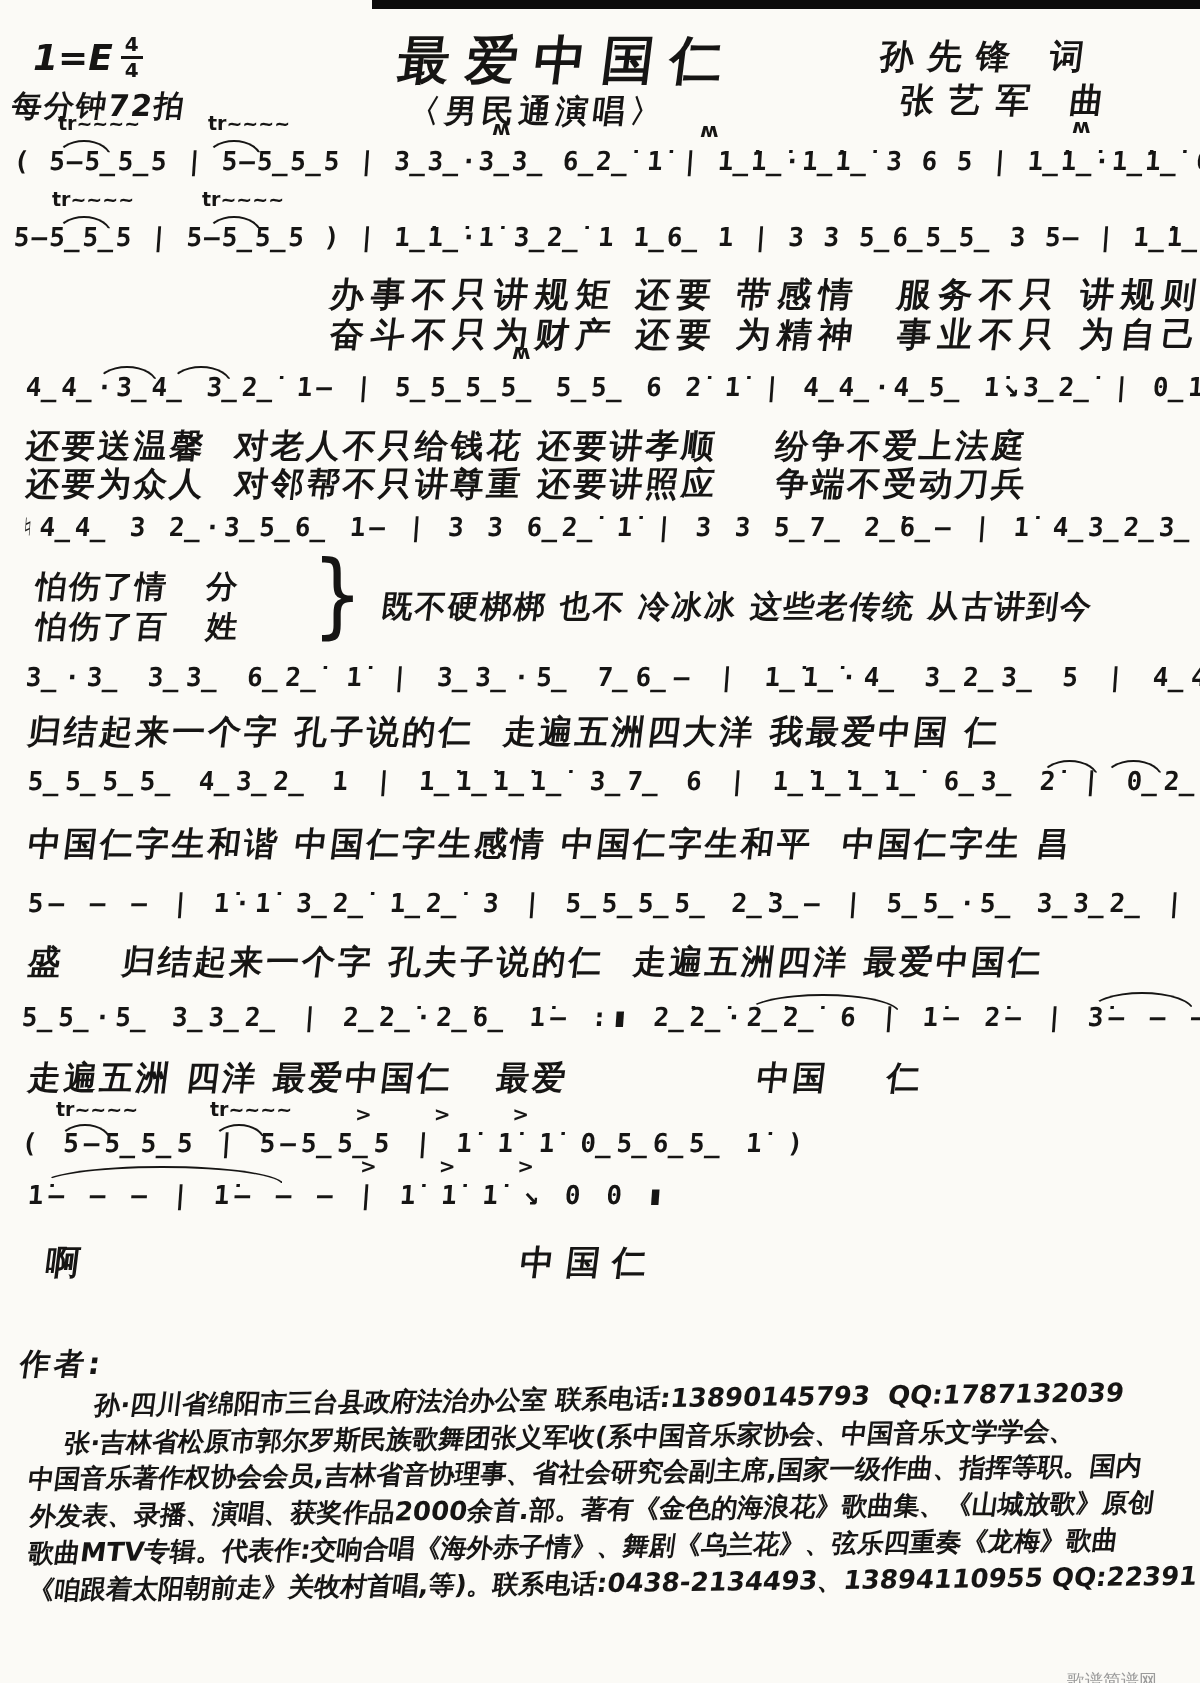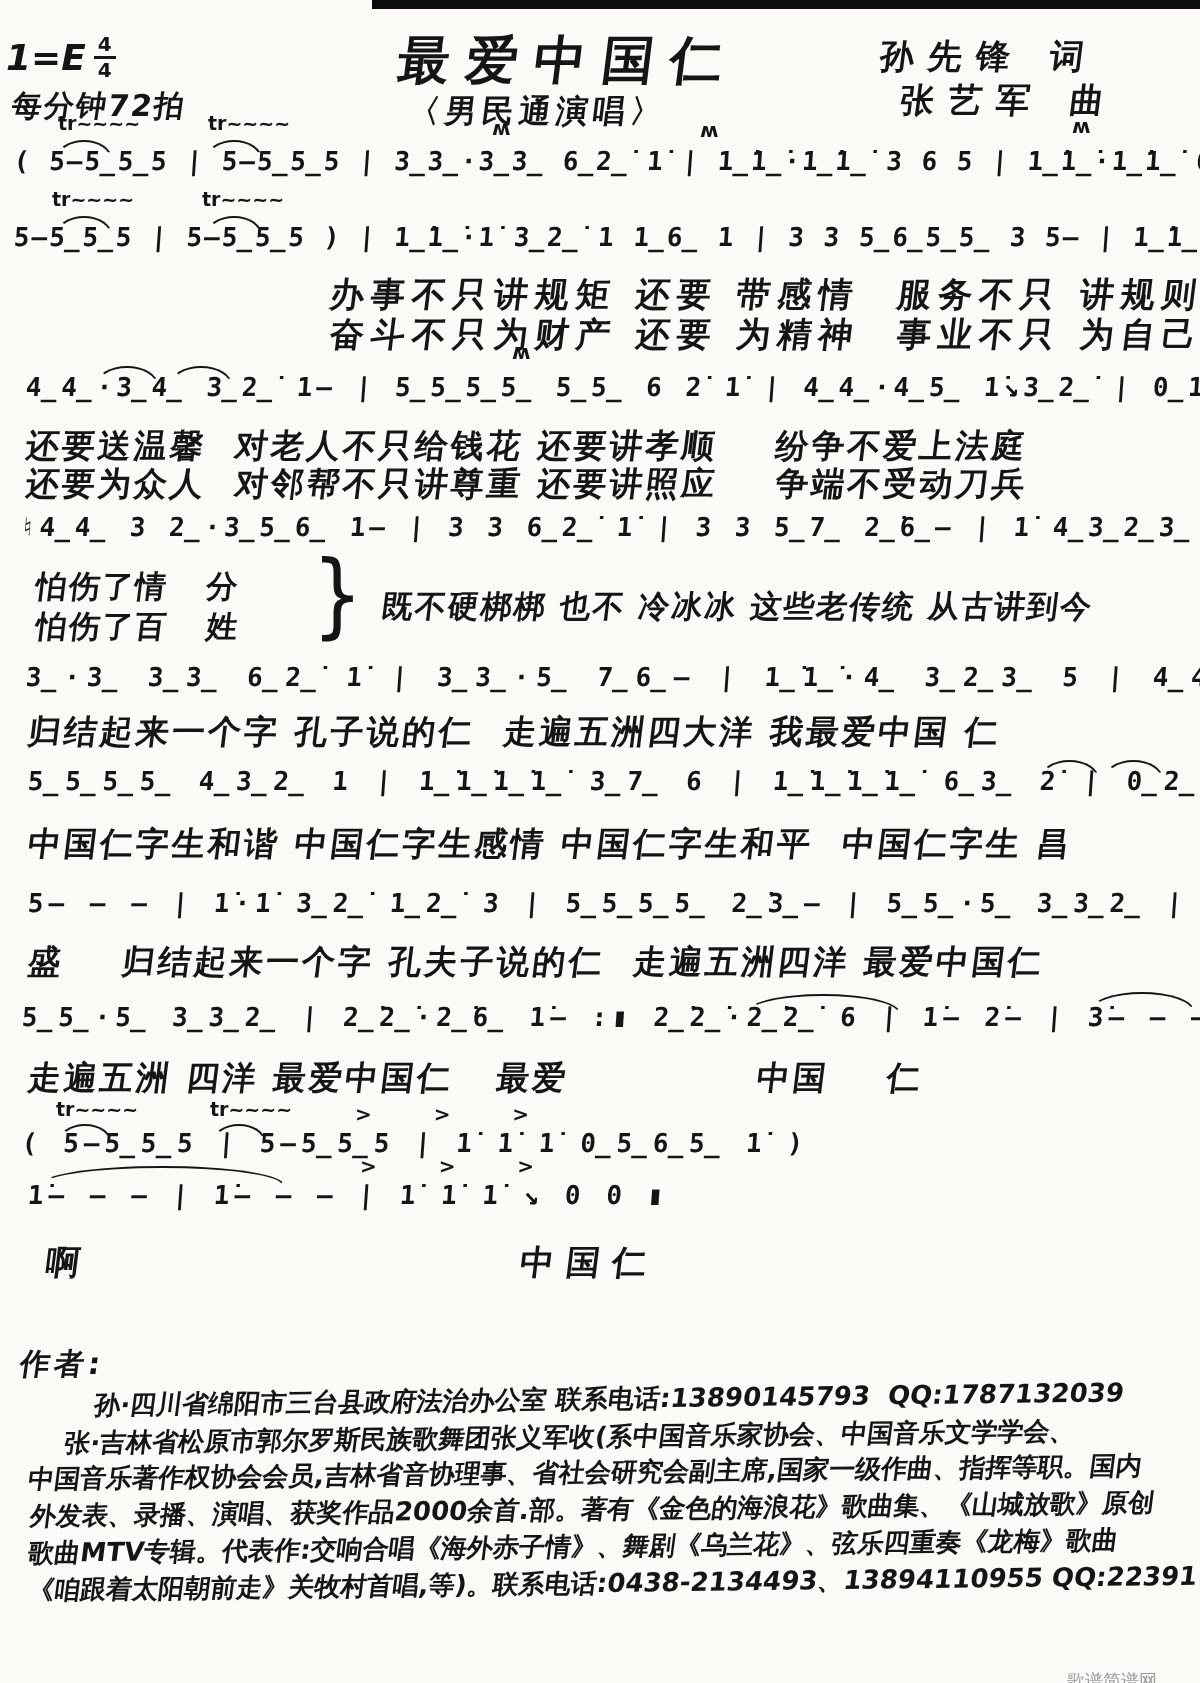--- a/index.html
+++ b/index.html
@@ -47,21 +47,21 @@
   .watermark{font-size:18px;white-space:pre;}
   .wm-site{color:#9a9a9a;}
 </style>
 </head>
 <body>
 
 <div class="sheet">
 
   <div class="abs scan-bar" style="left:372px;top:0;width:828px;height:9px;"></div>
 
-  <div class="abs keysig" style="left:6px;top:34px;">
+  <div class="abs keysig" style="left:33px;top:34px;">
     <span>1=E</span>
     <span class="meter">
       <span class="num">4</span>
       <span class="den">4</span>
     </span>
   </div>
   <div class="abs tempo" style="left:12px;top:86px;">每分钟72拍</div>
   <div class="abs title" style="left:398px;top:26px;">最爱中国仁</div>
   <div class="abs subtitle" style="left:408px;top:90px;">〈男民通演唱〉</div>
   <div class="abs credit" style="left:880px;top:34px;">孙先锋 词</div>

